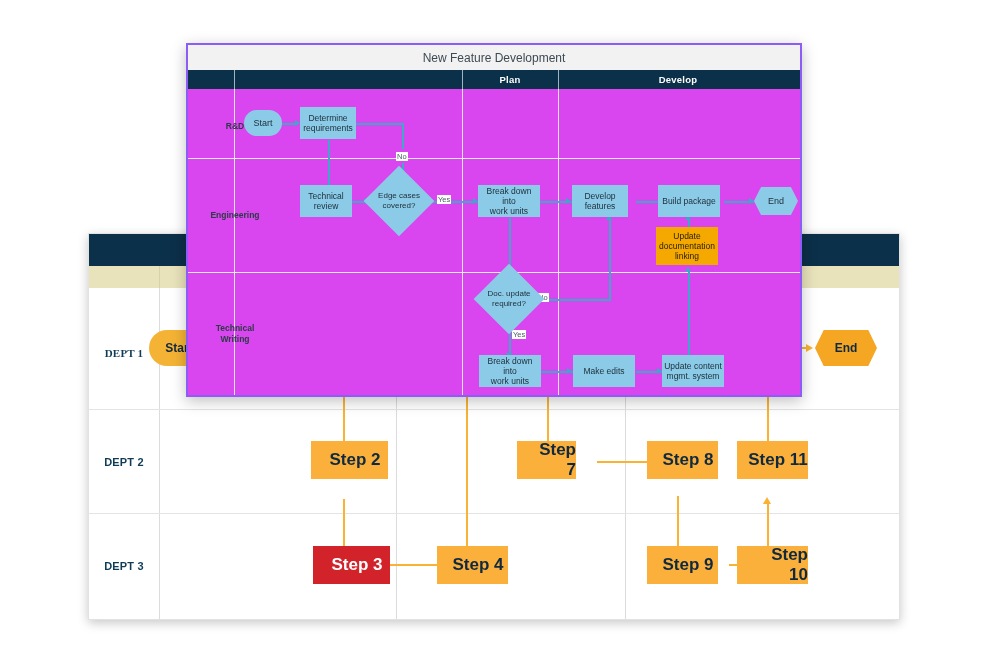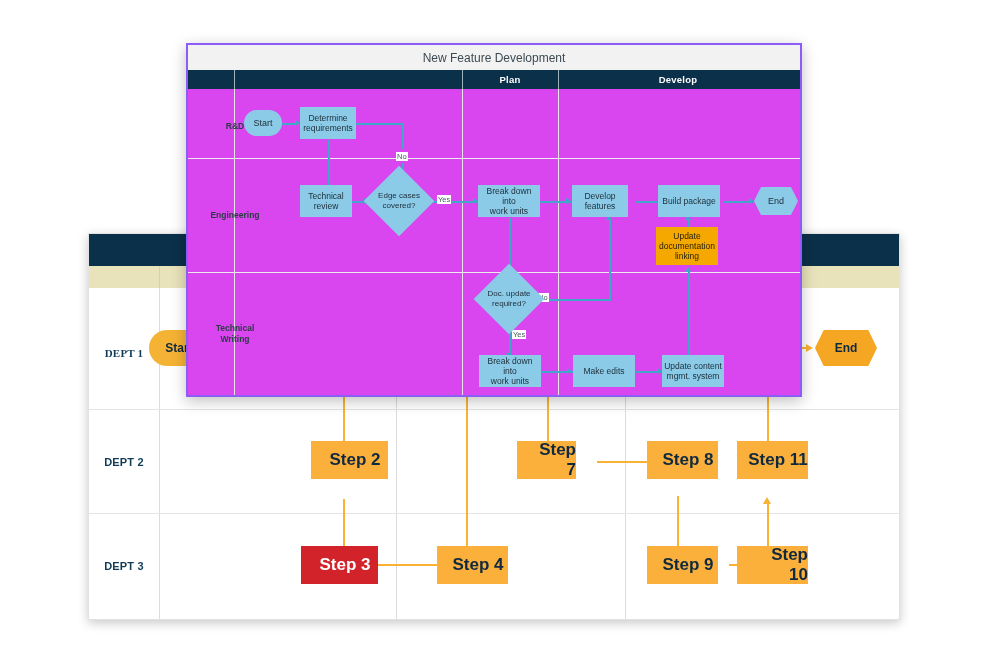--- a/index.html
+++ b/index.html
@@ -199,21 +199,21 @@
     <div class="oarrow right" style="left:717px;top:110px;"></div>
 
     <div class="ostart" style="left:60px;top:96px;width:60px;height:36px;">
       <span>Start</span>
     </div>
 
     <div class="obox" style="left:222px;top:207px;width:66px;height:38px;">
       <span>Step 2</span>
     </div>
 
-    <div class="obox red" style="left:212px;top:312px;width:66px;height:38px;">
+    <div class="obox red" style="left:224px;top:312px;width:66px;height:38px;">
       <span>Step 3</span>
     </div>
 
     <div class="obox" style="left:348px;top:312px;width:60px;height:38px;">
       <span>Step 4</span>
     </div>
 
     <div class="obox" style="left:428px;top:207px;width:48px;height:38px;">
       <span>Step 7</span>
     </div>

